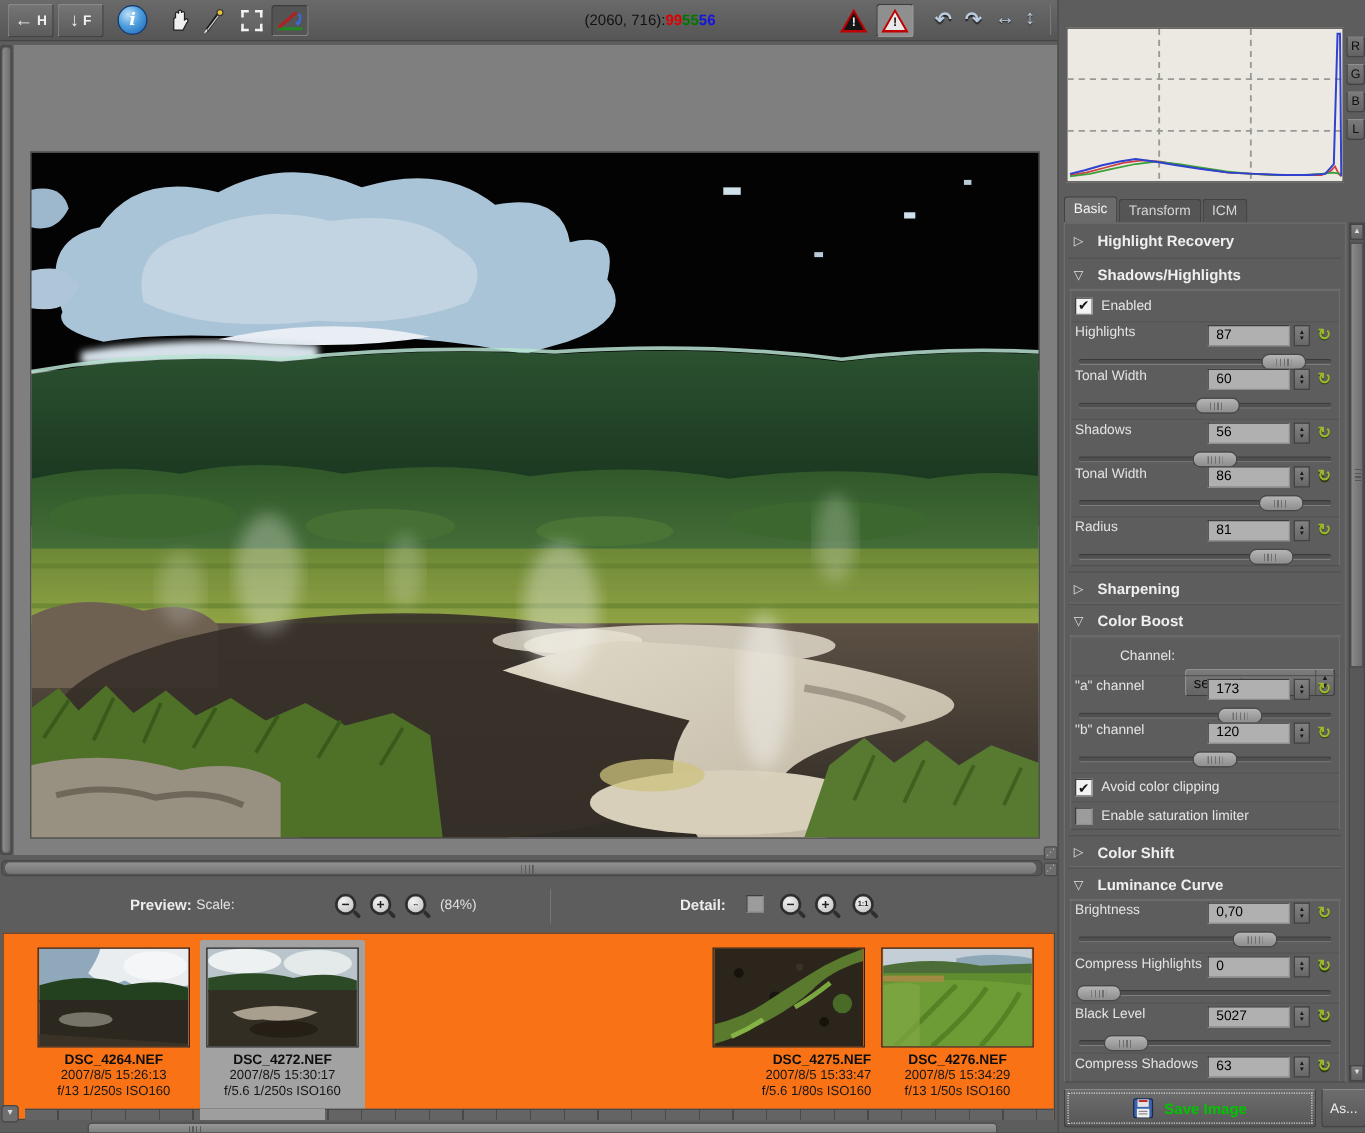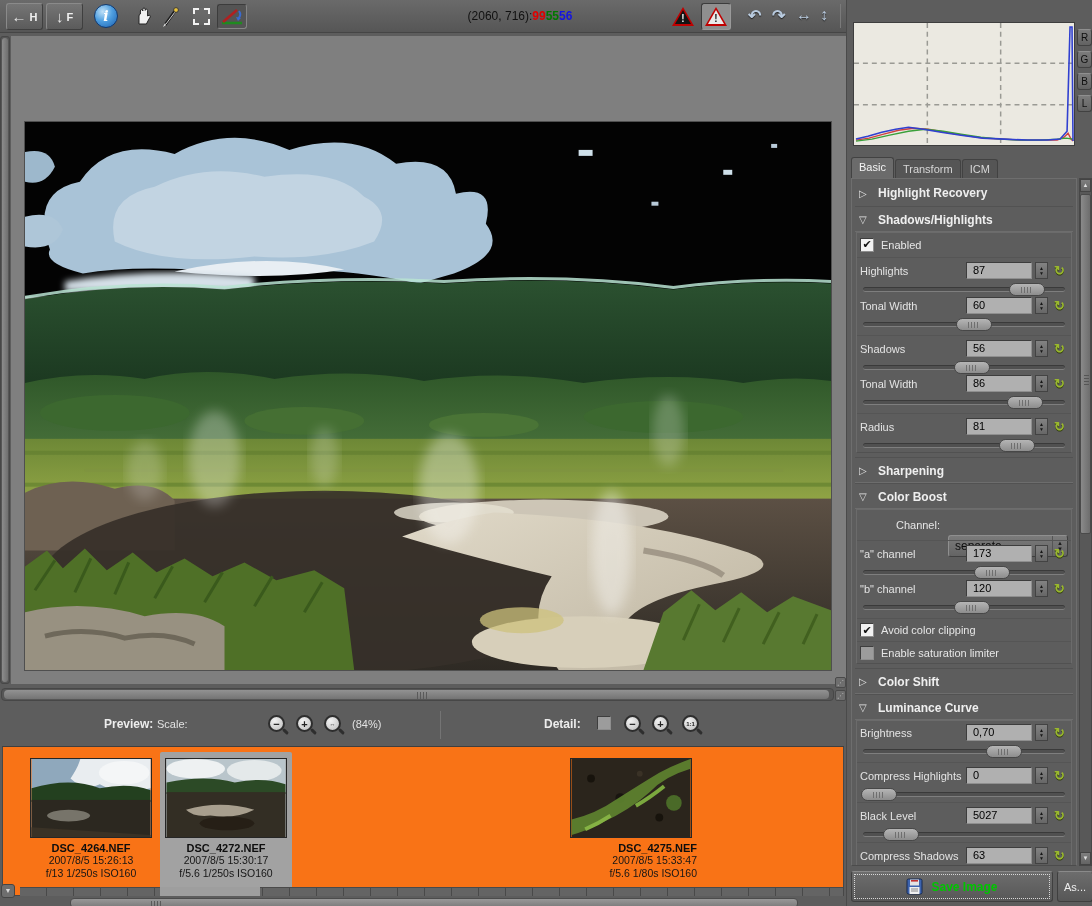--- a/index.html
+++ b/index.html
@@ -92,21 +92,21 @@
   .settings { position:absolute; left:4px; top:178px; width:226px; height:688px; background:#5d5d5d;
     border:1px solid #6e6e6e; border-bottom-color:#4c4c4c; overflow:hidden; padding:1px 3px; }
   .sec { height:26px; display:flex; align-items:center; gap:9px; padding-left:4px;
     font-weight:bold; font-size:12px; color:#efefef; }
   .sec + .sec, .grp + .sec, .sec.rule { border-top:1px solid #525252; box-shadow:0 -1px 0 #6d6d6d inset; }
   .sec .xp { font-size:10px; color:#e0e0e0; width:10px; font-weight:normal; }
   .grp { border:1px solid #6b6b6b; border-bottom-color:#515151; margin:0 1px 4px 1px; padding:1px 3px; }
   .grp .sub { border-top:1px solid #555; margin:2px -3px 0 -3px; padding:2px 3px 0 3px; }
   .chkrow { height:21px; display:flex; align-items:center; gap:7px; color:#e6e6e6; }
   .srow { height:38px; position:relative; }
-  .srow .line1 { display:flex; align-items:center; height:21px; gap:3px; }
+  .srow .line1 { display:flex; height:21px; gap:3px; }
   .srow .slabel { flex:1; color:#e3e3e3; }
   .field { width:66px; height:17px; background:#b0b0b0; border:1px solid #3d3d3d; border-bottom-color:#8f8f8f; border-right-color:#8f8f8f;
     color:#000; font-size:11px; padding:1px 0 0 6px; }
   .spinb { width:13px; height:17px; background:linear-gradient(#828282,#676767); border:1px solid #434343;
     display:flex; flex-direction:column; align-items:center; justify-content:center; font-size:5px; line-height:5px; color:#161616; }
   .reset { width:17px; text-align:center; color:#9ab82e; font-weight:bold; font-size:13px; text-shadow:0 1px 0 #2e3a10; }
   .track { position:relative; height:5px; margin:6px 3px 0 3px; background:#505050; border-top:1px solid #3a3a3a; border-bottom:1px solid #7e7e7e; border-radius:3px; }
   .handle { position:absolute; top:-5px; transform:translateX(-50%); width:36px; height:13px; border-radius:7px;
     background:linear-gradient(#b5b5b5,#8d8d8d); border:1px solid #474747; }
   .handle::after { content:""; position:absolute; left:50%; top:3px; width:12px; height:6px; transform:translateX(-50%);
@@ -378,20 +378,35 @@
         <path d="M122,10 Q95,18 80,34 Q60,52 30,66 Q15,74 0,78 L0,62 Q25,56 45,42 Q70,26 90,14 Q105,6 122,0 Z" fill="#5f8530" opacity="0.9"></path>
         <path d="M95,28 Q80,40 66,48" stroke="#7ba83e" stroke-width="4" fill="none"></path>
         <path d="M40,58 Q28,66 14,72" stroke="#85b244" stroke-width="4" fill="none"></path>
         <circle cx="105" cy="45" r="8" fill="#4a6a28"></circle>
       </svg>
       <div class="tname">DSC_4275.NEF</div>
       <div class="tmeta">2007/8/5 15:33:47</div>
       <div class="tmeta">f/5.6 1/80s ISO160</div>
     </div>
 
+    <div class="tcell" style="left:697px;">
+      <svg width="122" height="80" viewBox="0 0 122 80">
+        <rect width="122" height="80" fill="#c4ced6"></rect>
+        <path d="M60,8 Q90,2 122,8 L122,18 L60,16 Z" fill="#8fa8b8"></path>
+        <path d="M0,14 Q40,6 80,14 L122,12 L122,22 L0,22 Z" fill="#4c6c38"></path>
+        <rect x="0" y="20" width="122" height="60" fill="#5f8c2e"></rect>
+        <path d="M0,28 Q60,22 122,30 L122,80 L0,80 Z" fill="#6d9c36"></path>
+        <path d="M10,80 Q40,50 60,30 M40,80 Q70,54 85,32 M80,80 Q100,58 112,36" stroke="#558224" stroke-width="4" fill="none"></path>
+        <path d="M0,30 Q20,26 30,30 L30,80 L0,80 Z" fill="#7fa844" opacity="0.7"></path>
+        <rect x="0" y="22" width="50" height="5" fill="#b08a4a" opacity="0.8"></rect>
+      </svg>
+      <div class="tname">DSC_4276.NEF</div>
+      <div class="tmeta">2007/8/5 15:34:29</div>
+      <div class="tmeta">f/13 1/50s ISO160</div>
+    </div>
   </div>
 
   <div class="ts-btn"><span>▼</span></div>
   <div class="ts-track"></div>
   <div class="ts-thumb"></div>
   <div class="bscroll">
       <div class="grip"></div>
     </div>
 
   <div class="rpanel">

